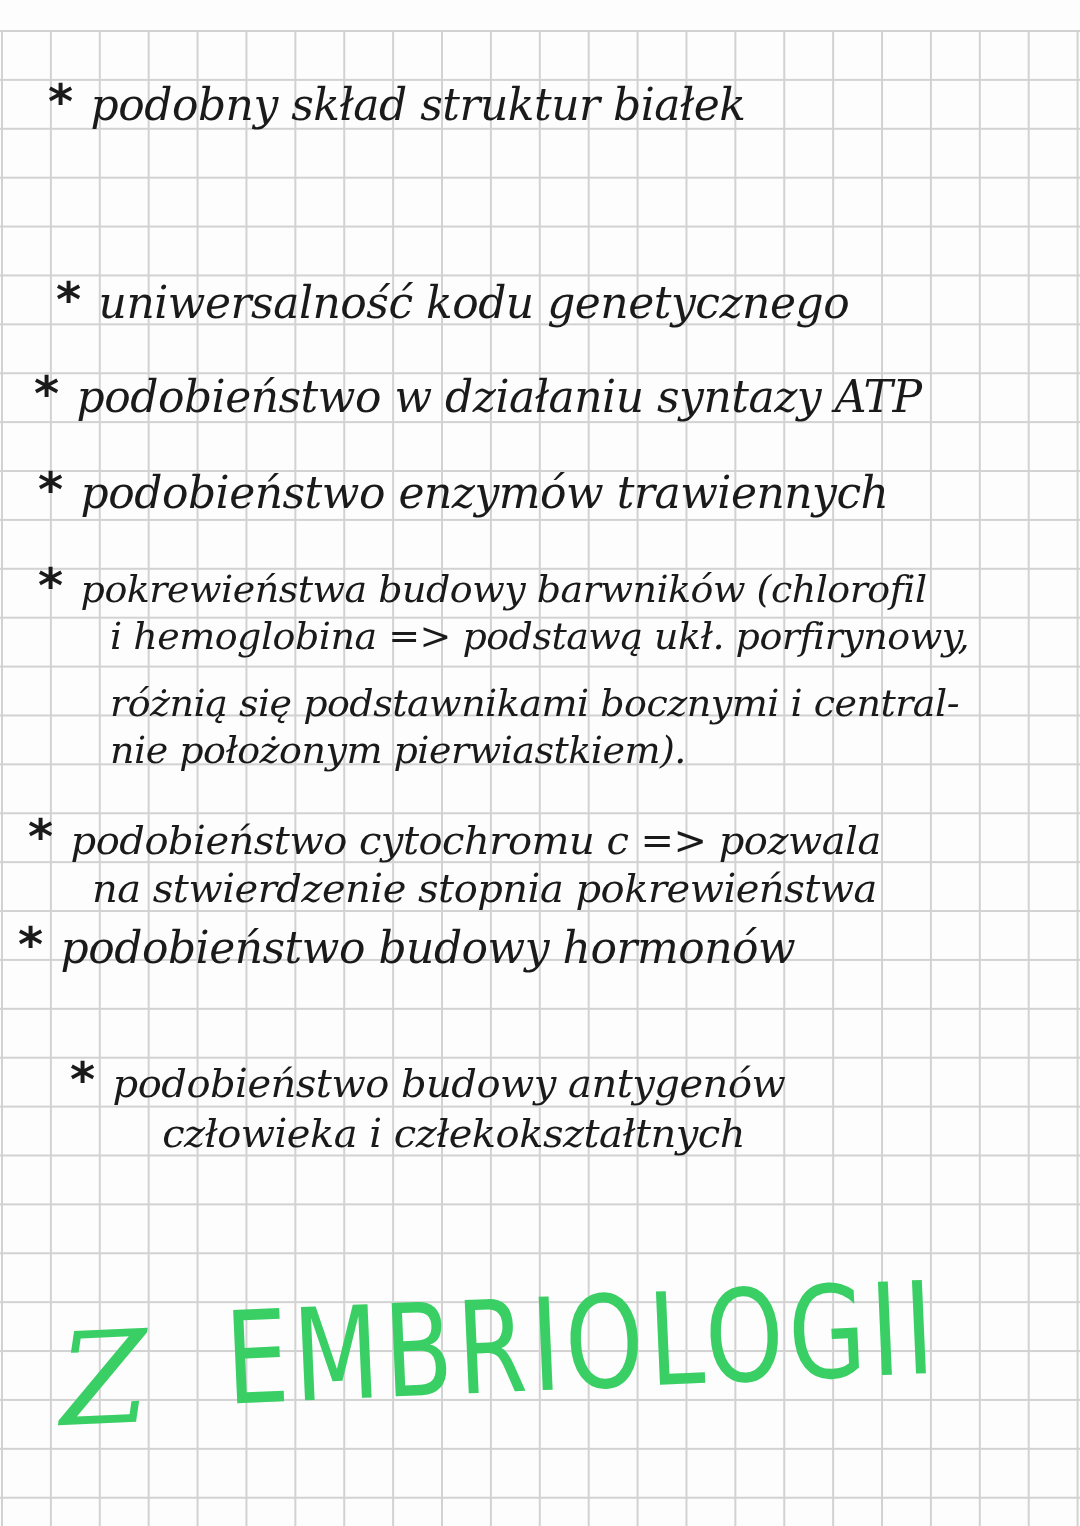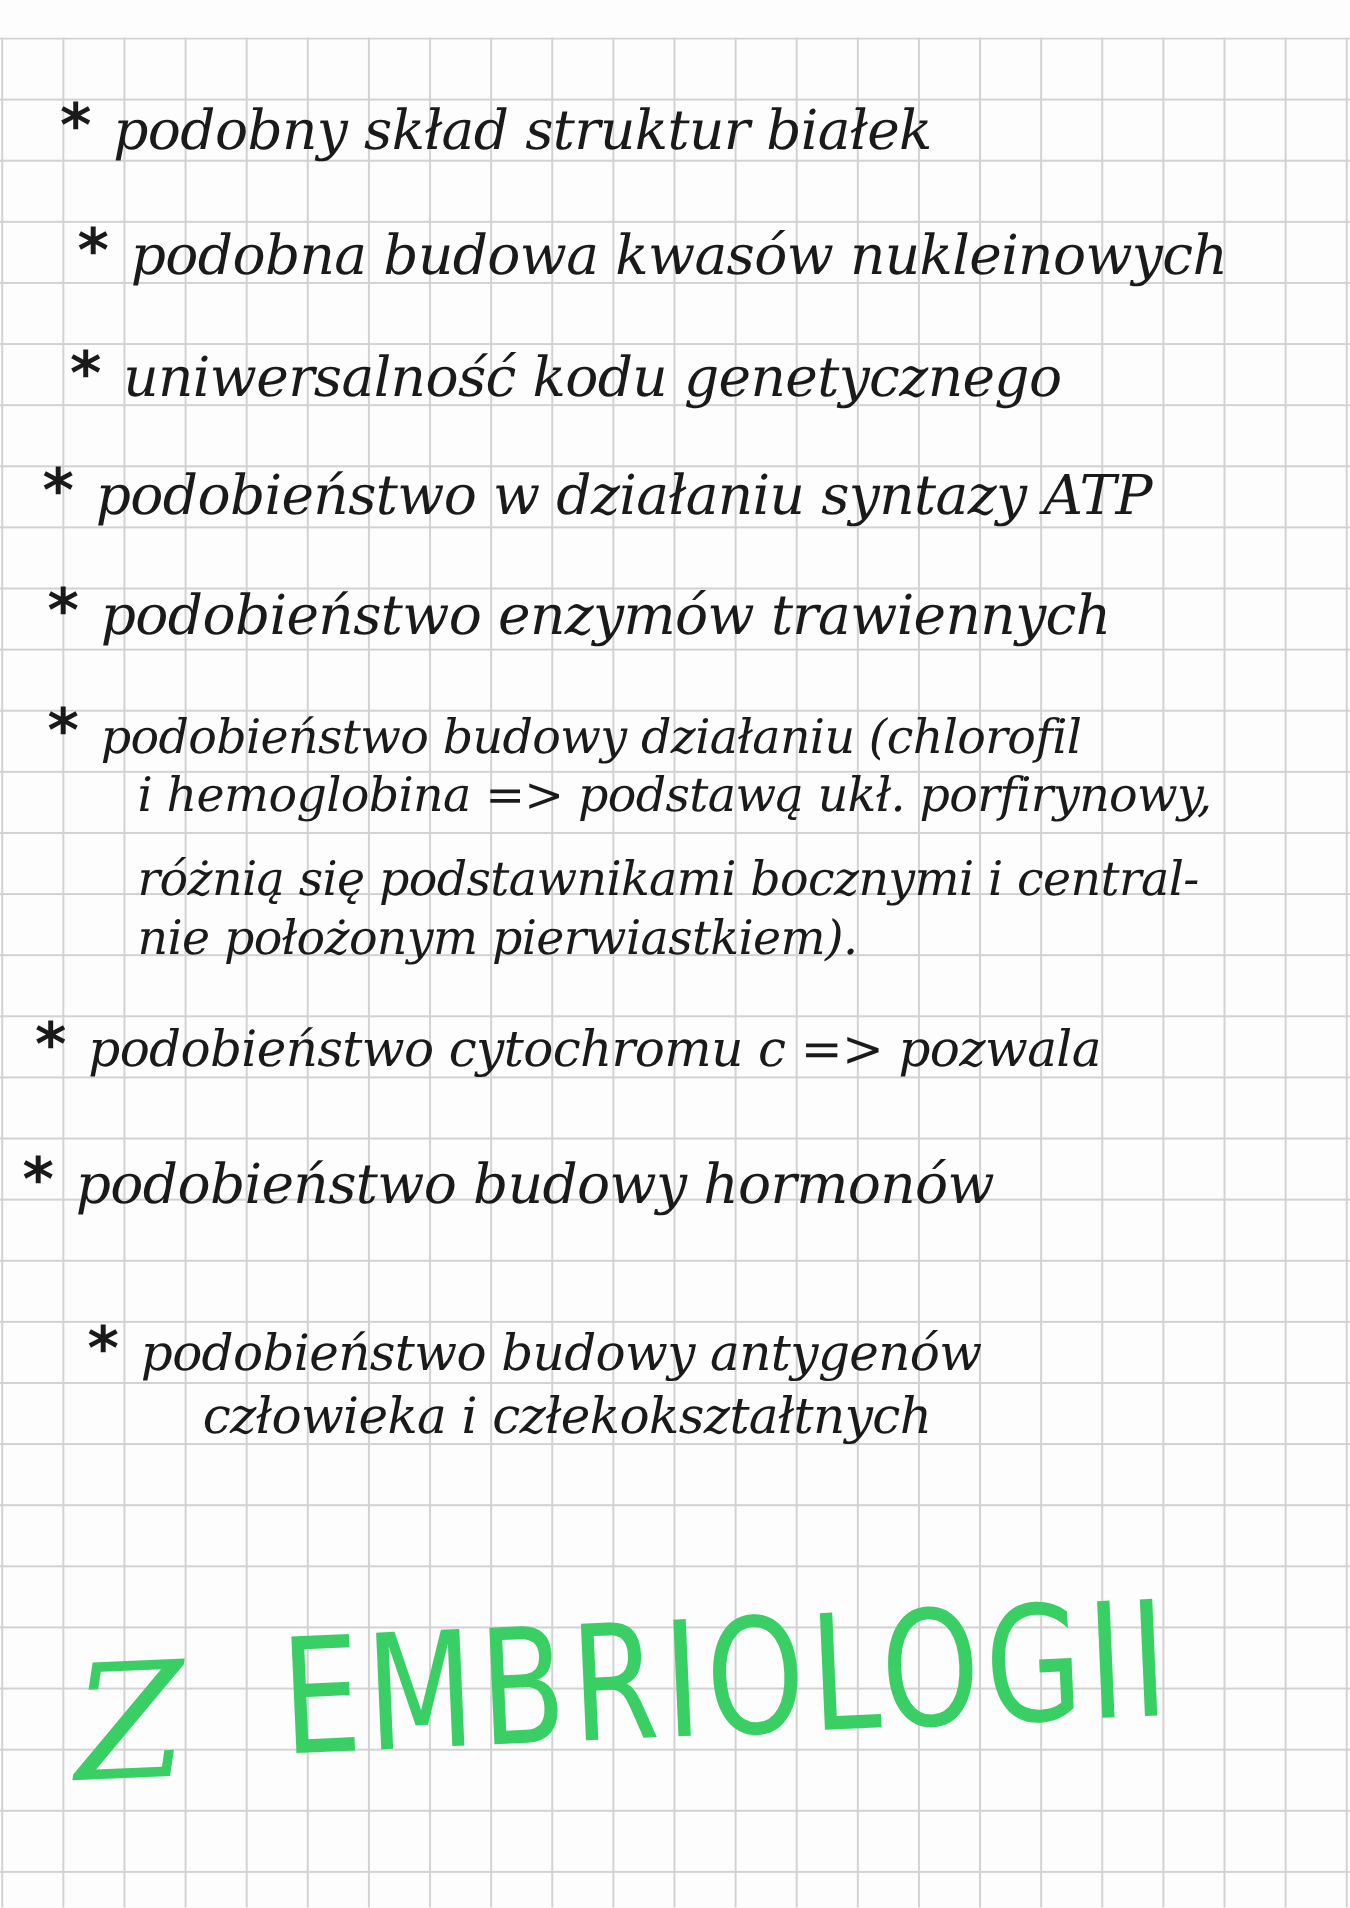--- a/index.html
+++ b/index.html
@@ -90,45 +90,43 @@
 <body>
 
 <div class="top-strip"></div>
 
 <div class="note">
 
   <div class="item" style="left:48px; top:80px;">
     <span class="star">*</span><span class="txt">podobny skład struktur białek</span>
   </div>
 
-  <div class="item" style="left:62px; top:180px;">
-    <span class="star">*</span><span class="txt">podobna budowa kwasów nukleinowych</span>
-  </div>
 
   <div class="item" style="left:56px; top:278px;">
     <span class="star">*</span><span class="txt">uniwersalność kodu genetycznego</span>
   </div>
 
   <div class="item" style="left:34px; top:372px;">
     <span class="star">*</span><span class="txt">podobieństwo w działaniu syntazy ATP</span>
   </div>
 
   <div class="item" style="left:38px; top:468px;">
     <span class="star">*</span><span class="txt">podobieństwo enzymów trawiennych</span>
   </div>
 
   <div class="item" style="left:38px; top:566px; font-size:38px; line-height:47px;">
-    <span class="star">*</span><span class="txt">podobieństwo budowy działaniu (chlorofil</span>
+    <span class="star">*</span><span class="txt">pokrewieństwa budowy barwników (chlorofil</span>
     <span class="line cont" style="padding-left:72px;">i hemoglobina =&gt; podstawą ukł. porfirynowy,</span>
     <span class="line cont" style="padding-left:72px;margin-top:20px;">różnią się podstawnikami bocznymi i central-</span>
     <span class="line cont" style="padding-left:72px;">nie położonym pierwiastkiem).</span>
   </div>
 
   <div class="item" style="left:28px; top:816px; font-size:40px; line-height:48px;">
     <span class="star">*</span><span class="txt">podobieństwo cytochromu c =&gt; pozwala</span>
+    <span class="line cont" style="padding-left:64px;">na stwierdzenie stopnia pokrewieństwa</span>
   </div>
 
   <div class="item" style="left:18px; top:923px;">
     <span class="star">*</span><span class="txt">podobieństwo budowy hormonów</span>
   </div>
 
   <div class="item" style="left:26px; top:1058px; font-size:40px; line-height:50px;margin-left:44px;">
     <span class="star">*</span><span class="txt">podobieństwo budowy antygenów</span>
     <span class="line cont" style="padding-left:52px;text-align:center;">człowieka i człekokształtnych</span>
   </div>

